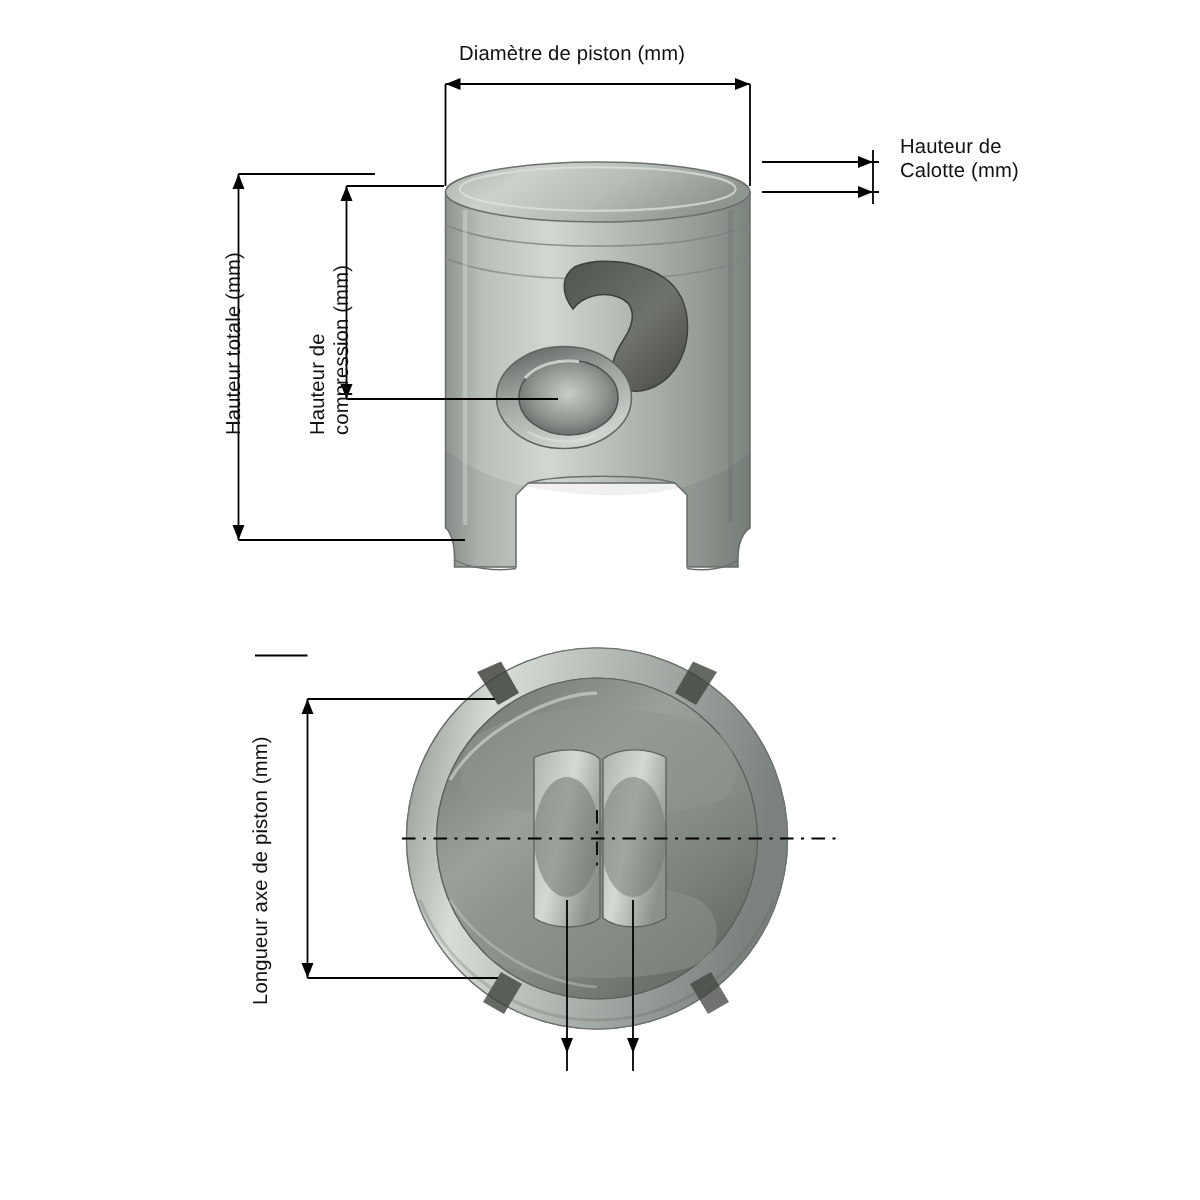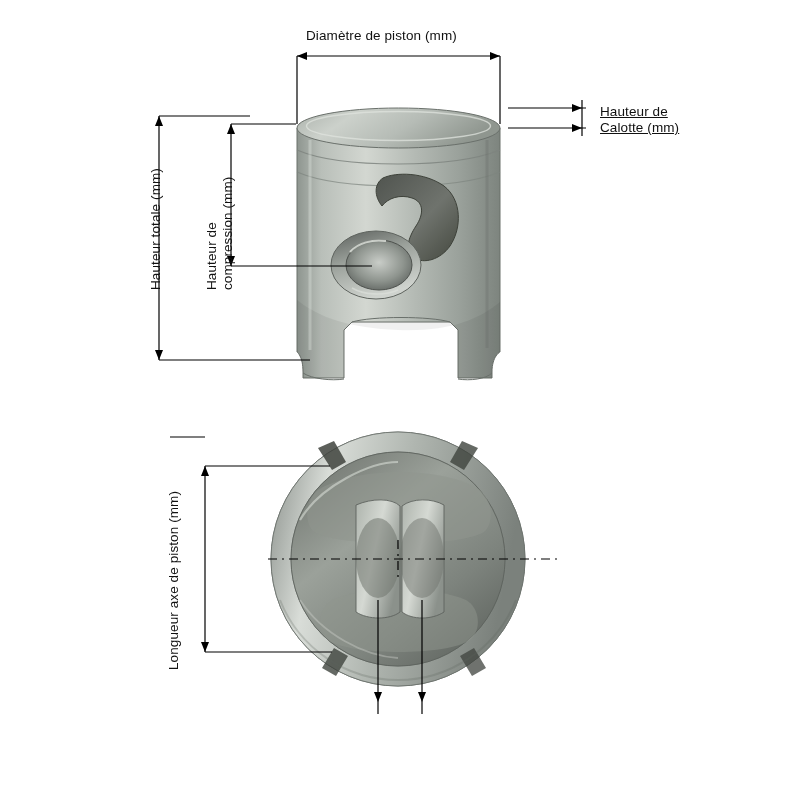--- a/index.html
+++ b/index.html
@@ -219,21 +219,21 @@
 
       <line class="ln" x1="378" y1="600" x2="378" y2="714"></line>
       <line class="ln" x1="422" y1="600" x2="422" y2="714"></line>
       <polygon points="378,702 374,692 382,692" fill="#000"></polygon>
       <polygon points="422,702 418,692 426,692" fill="#000"></polygon>
     </g>
   </svg>
 
   <div class="lbl" style="left:306px; top:28px;">Diamètre de piston (mm)</div>
 
-  <div class="lbl" style="left:600px; top:104px;text-decoration:underline;">Hauteur de
+  <div class="lbl" style="left:600px; top:90px;">Hauteur de
 Calotte (mm)</div>
 
   <div class="lbl vert" style="left:148px; top:290px;">Hauteur totale (mm)</div>
 
   <div class="lbl vert" style="left:204px; top:290px; text-align:left;">Hauteur de
 compression (mm)</div>
 
   <div class="lbl vert" style="left:166px; top:670px;">Longueur axe de piston (mm)</div>
 
 

